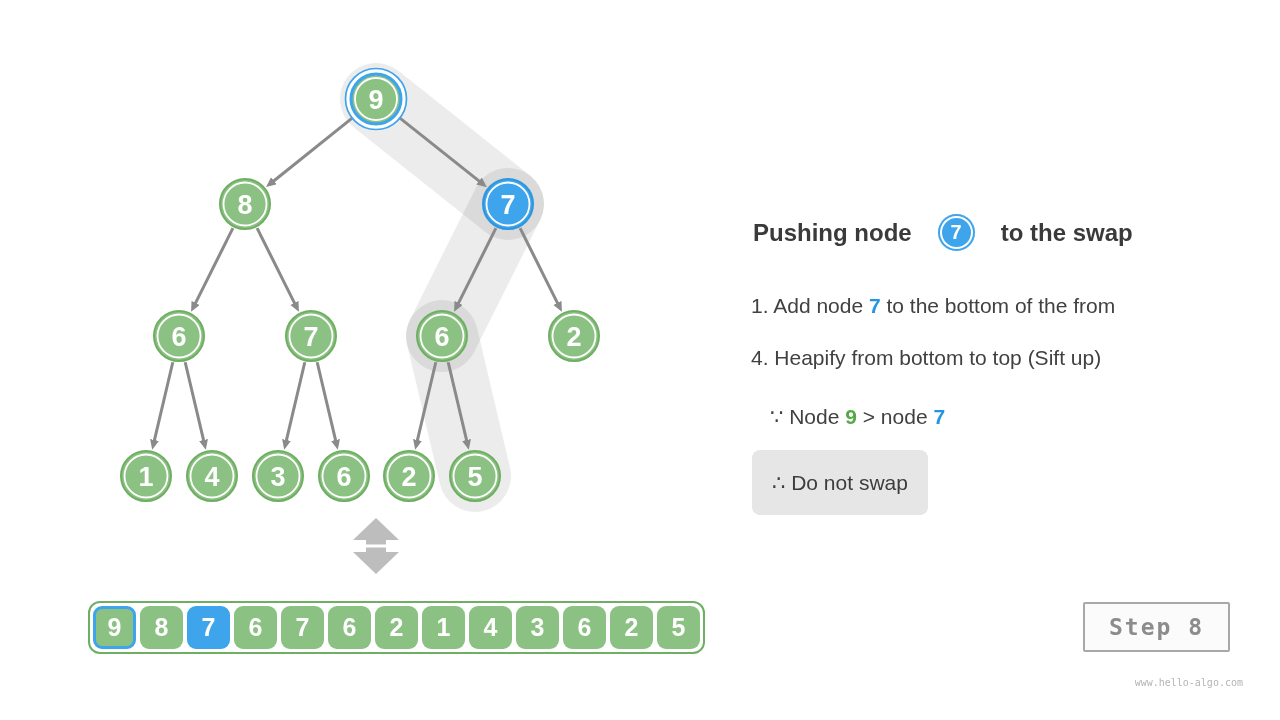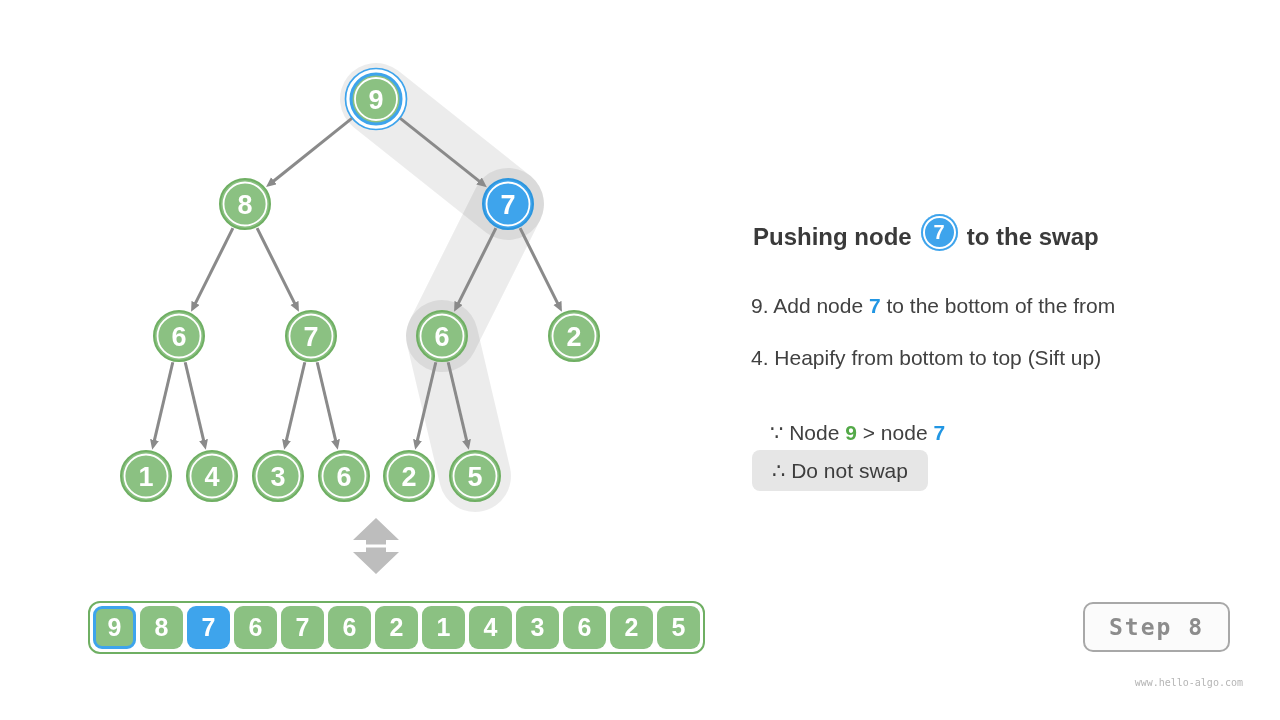--- a/index.html
+++ b/index.html
@@ -22,45 +22,45 @@
     background:var(--green);color:#fff;
     font-weight:bold;font-size:25px;
     display:flex;align-items:center;justify-content:center;
   }
   .cell.outlined{border:3px solid var(--blue);}
   .cell.filled{background:var(--blue);}
 
   
   .title{
     position:absolute;left:753px;top:214px;
-    display:flex;align-items:flex-end;gap:9px;
+    display:flex;align-items:center;gap:26px;
     font-size:24px;font-weight:bold;color:var(--text-dark);white-space:pre;
   }
   .node-chip{
     width:37px;height:37px;border-radius:50%;flex:0 0 auto;
     background:var(--blue);
     box-shadow:inset 0 0 0 2px var(--blue),inset 0 0 0 4px #ffffff;
     color:#fff;font-size:20px;font-weight:bold;
     display:flex;align-items:center;justify-content:center;
   }
   .steps{position:absolute;left:751px;top:293px;font-size:21px;color:var(--text-body);}
   .step-line{line-height:26px;margin-bottom:26px;white-space:pre;}
   .em-blue{color:var(--blue-text);font-weight:bold;}
   .em-green{color:var(--green-text);font-weight:bold;}
-  .because{position:absolute;left:770px;top:422px;font-size:21px;line-height:22px;color:var(--text-body);white-space:pre;}
+  .because{position:absolute;left:770px;top:406px;font-size:21px;line-height:22px;color:var(--text-body);white-space:pre;}
   .note{
-    position:absolute;left:752px;top:450px;height:41px;padding:0 20px;
+    position:absolute;left:752px;top:450px;height:41px;padding:12px 20px;
     background:var(--note-bg);border-radius:8px;
     display:flex;align-items:center;font-size:21px;color:var(--note-text);white-space:pre;
   }
 
   
   .step-btn{
     position:absolute;left:1083px;top:602px;width:147px;height:50px;box-sizing:border-box;
-    border:2px solid var(--step-border);border-radius:10px;background:var(--step-bg);
+    border:2px solid var(--step-border);border-radius:2px;background:var(--step-bg);
     display:flex;align-items:center;justify-content:center;
     font-family:"DejaVu Sans Mono",monospace;font-weight:bold;font-size:23px;
     color:var(--step-text);letter-spacing:2px;
   }
   .site{
     position:absolute;right:37px;top:677px;
     font-family:"DejaVu Sans Mono",monospace;font-size:10px;color:var(--site-text);
   }
 </style>
 </head>
@@ -170,21 +170,21 @@
       <div class="cell">4</div>
       <div class="cell">3</div>
       <div class="cell">6</div>
       <div class="cell">2</div>
       <div class="cell">5</div>
     </div>
 
   <div class="title" id="title"><span>Pushing node</span><span class="node-chip">7</span><span>to the swap</span></div>
 
   <div class="steps" id="steps">
-      <div class="step-line"><span>9. Add node </span><span class="em-blue">7</span><span> to the bottom of the from</span></div>
+      <div class="step-line"><span>1. Add node </span><span class="em-blue">7</span><span> to the bottom of the from</span></div>
       <div class="step-line"><span>4. Heapify from bottom to top (Sift up)</span></div>
     </div>
 
   <div class="because" id="because"><span>∵ Node </span><span class="em-green">9</span><span> &gt; node </span><span class="em-blue">7</span></div>
 
   <div class="note">
     <span>∴ Do not swap</span>
   </div>
 
   <div class="step-btn">

